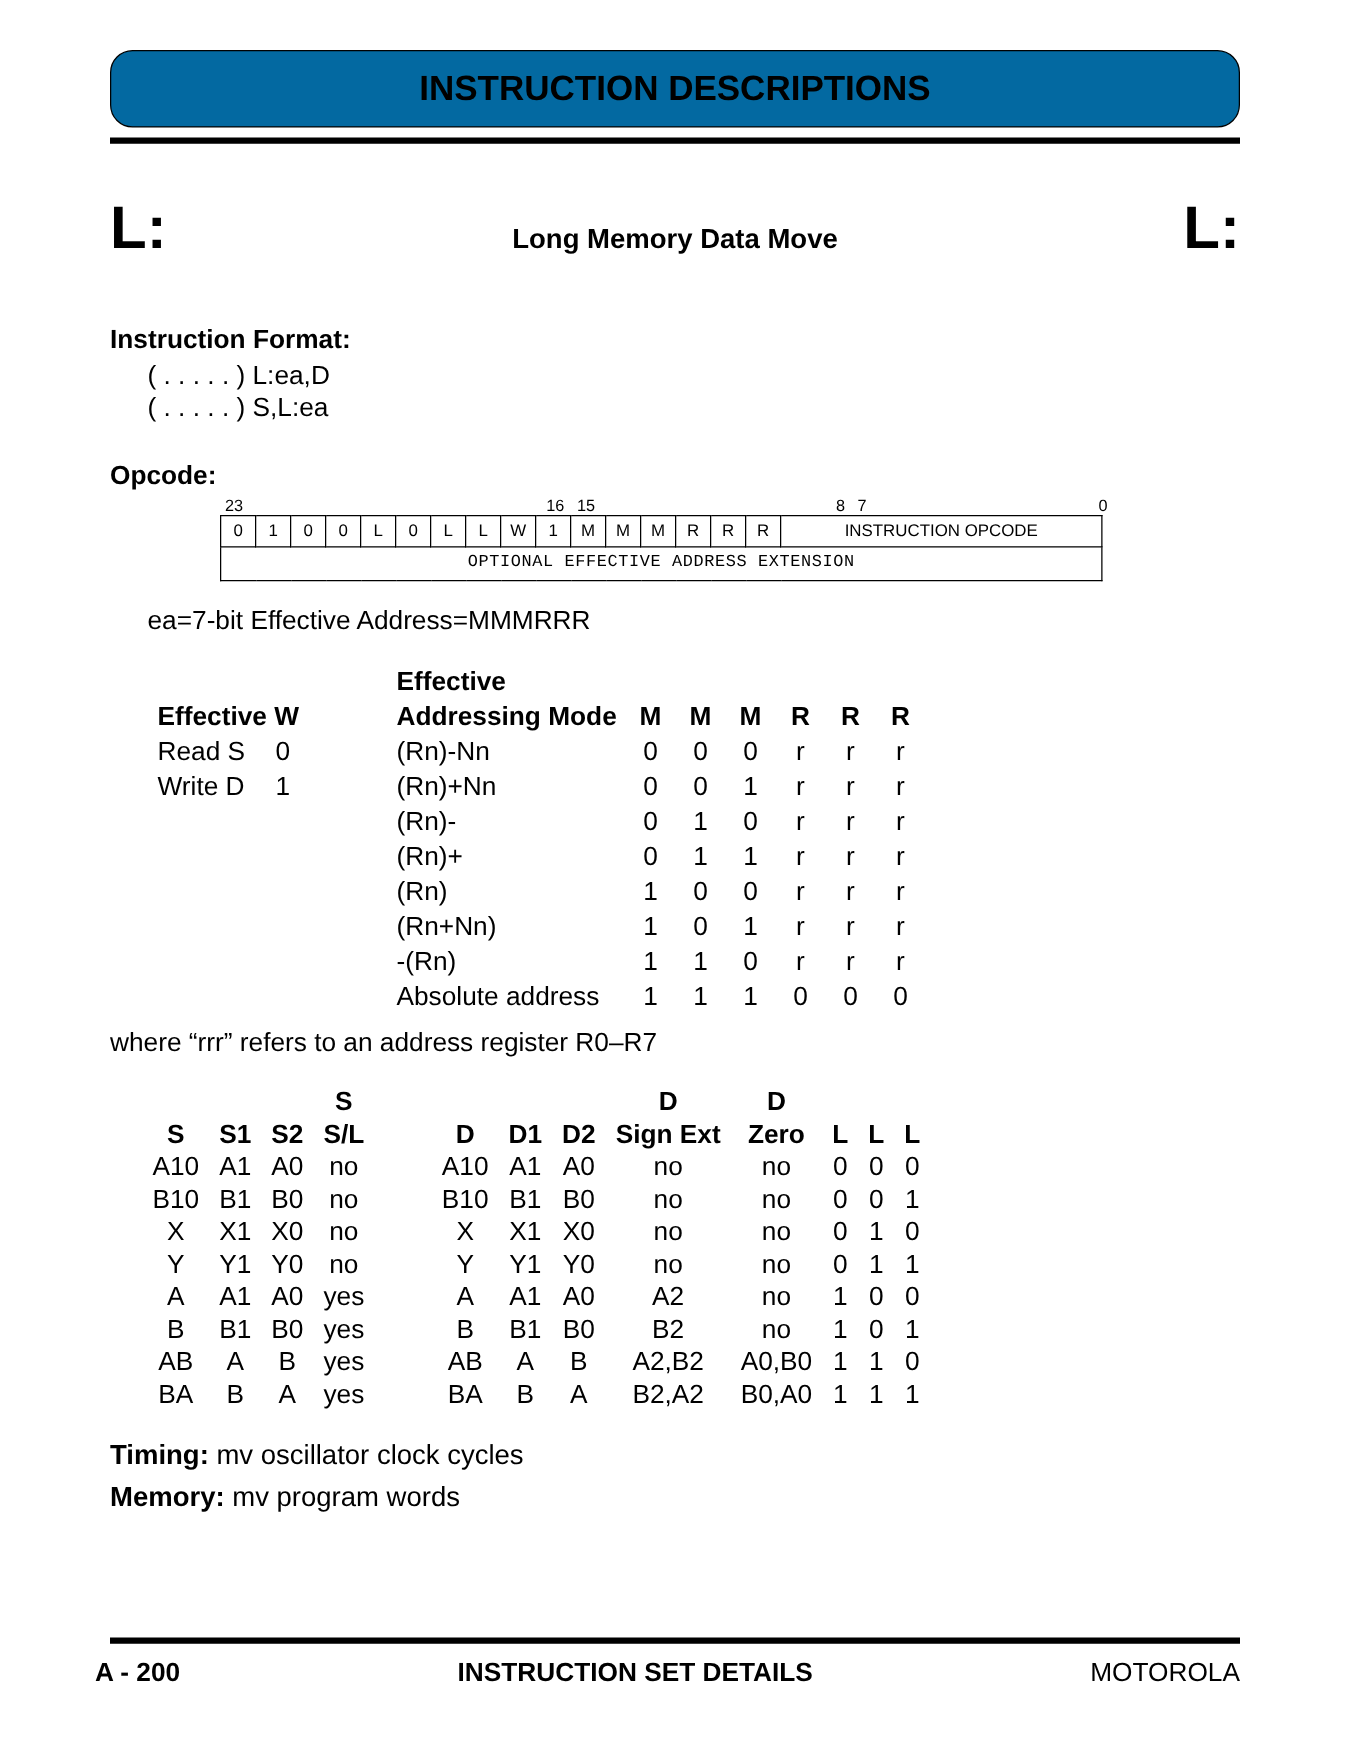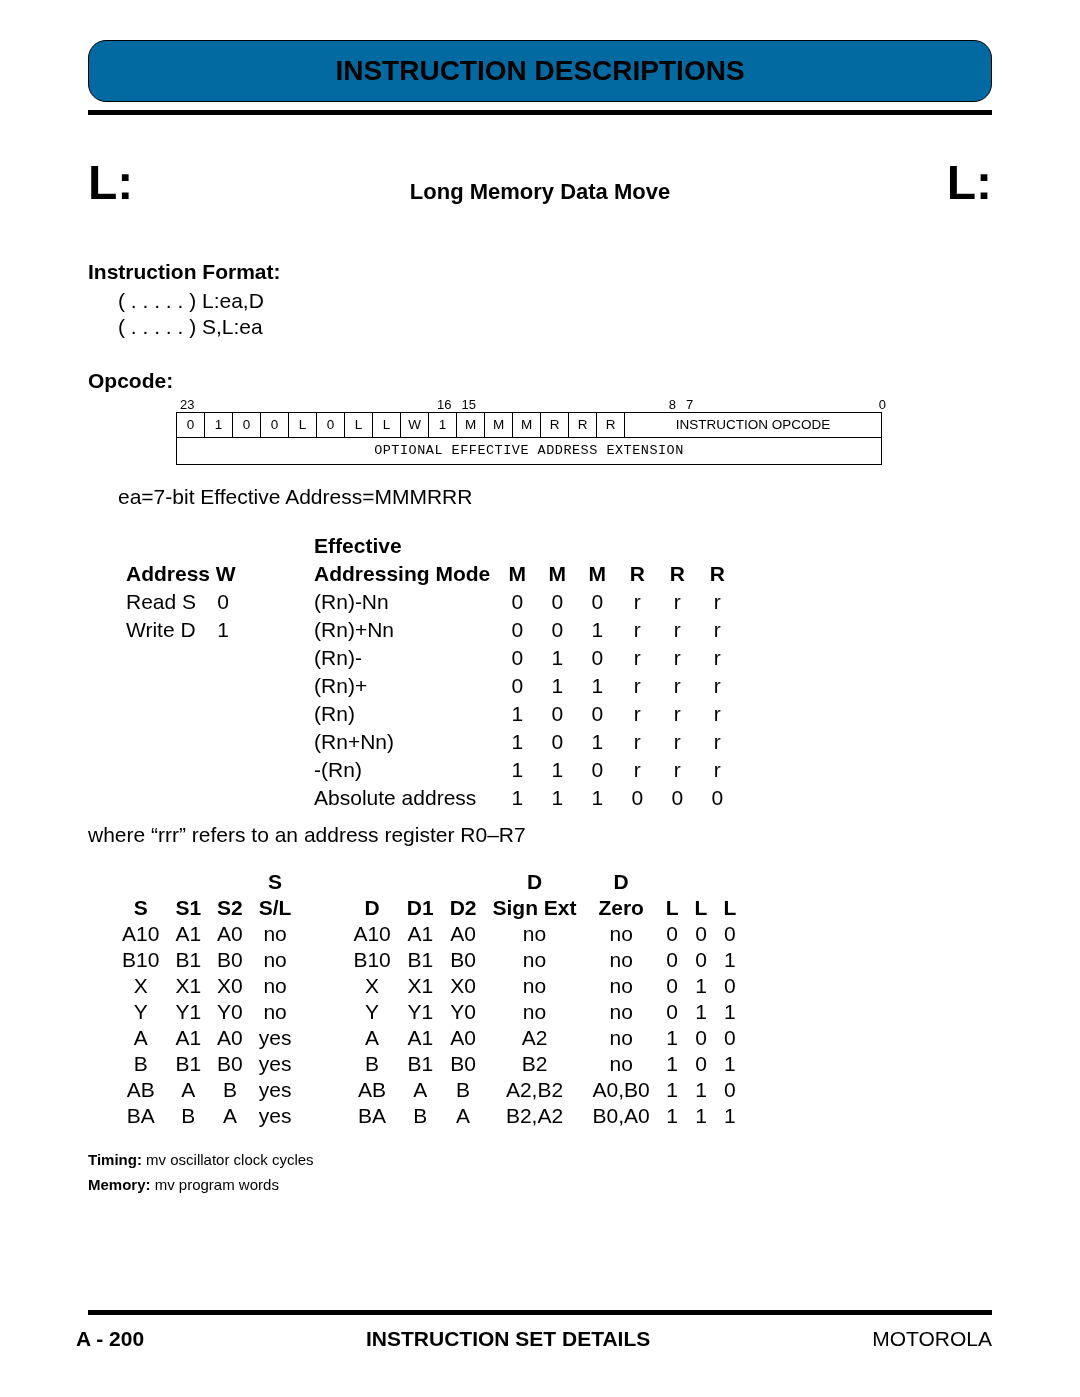--- a/index.html
+++ b/index.html
@@ -109,21 +109,21 @@
     margin-bottom: 22px;
   }
   .regtable {
     font-size: 21px;
     border-collapse: collapse;
     margin-left: 26px;
   }
   .regtable th { font-weight: bold; padding: 1px 8px; text-align: center;}
   .regtable td { padding: 1px 8px; text-align: center; }
   .regtable .spacer { width: 30px; }
-  .tm { font-size: 15px; margin-top: 22px; }
+  .tm { font-size: 22px; margin-top: 22px; }
   .tm b { font-weight: bold; }
   .footer-rule {
     border-top: 5px solid #000;
     position: absolute;
     left: 88px; right: 88px;
     bottom: 82px;
   }
   .footer {
     position: absolute;
     left: 76px; right: 88px;
@@ -202,21 +202,21 @@
     <table class="eatable">
       <tbody>
           <tr>
         <th></th>
             <th></th>
             <th></th>
         <th>Effective</th>
         <th colspan="6"></th>
       </tr>
       <tr>
-        <th colspan="2">Address W</th>
+        <th colspan="2">Effective W</th>
         <th style="width:50px"></th>
         <th>Addressing Mode</th>
         <th class="ctr">M</th>
         <th class="ctr">M</th>
         <th class="ctr">M</th>
         <th class="ctr">R</th>
         <th class="ctr">R</th>
         <th class="ctr">R</th>
       </tr>
       </tbody>

